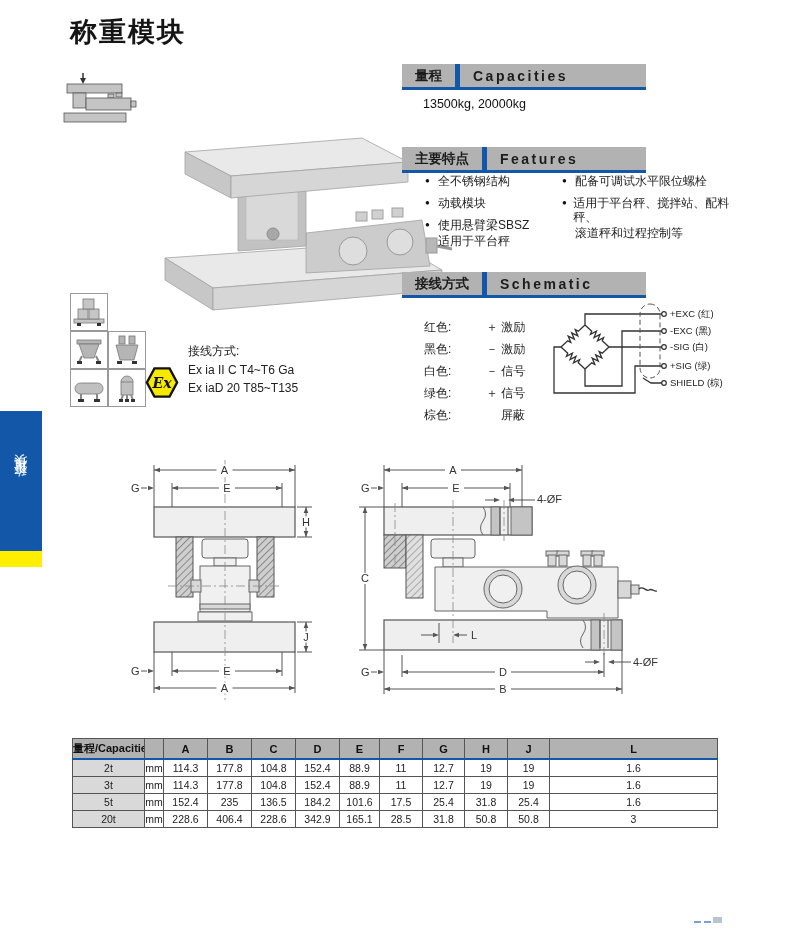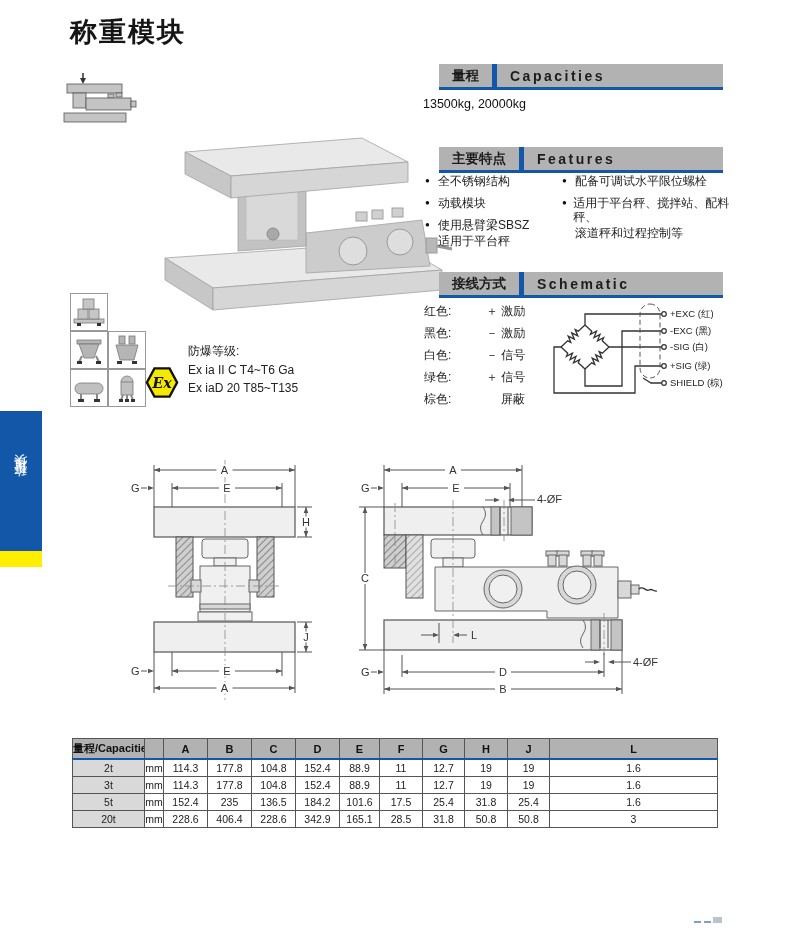--- a/index.html
+++ b/index.html
@@ -5,33 +5,33 @@
   :root{
     --blue:#1257a8; --yellow:#ffee00; --bargray:#b2b2b2; --rowgray:#d9d9d9;
   }
   html,body{margin:0;padding:0}
   body{width:790px;height:930px;position:relative;background:#fff;overflow:hidden;
        font-family:"Liberation Sans",sans-serif;color:#222}
   .abs{position:absolute}
   
   #page-title{left:70px;top:14px;font-size:27px;font-weight:700;letter-spacing:2px;color:#151515}
   
-  .section{left:439px;width:284px}
+  .section{left:402px;width:244px}
   .bar{display:flex;align-items:stretch;height:23px;background:var(--bargray)}
   .bar .zh{display:flex;align-items:center;padding:0 13px;font-size:13.5px;font-weight:700;color:#1c1c1c}
   .bar .vdiv{width:5px;background:var(--blue)}
   .bar .en{display:flex;align-items:center;padding-left:13px;font-size:14px;font-weight:700;letter-spacing:2.5px;color:#1c1c1c}
   .bar-line{height:3px;background:var(--blue)}
   #cap-lines{left:423px;top:94px;width:310px;font-size:12.5px;line-height:21px;color:#111}
   .feat{font-size:12px;line-height:14px;margin-bottom:8px;color:#222;display:flex}
   .feat .bdot{width:13px;font-size:8px;line-height:14px;color:#111}
   .feat.cont{margin-top:-6px;padding-left:13px}
   #feat-left{left:425px;top:174px;width:140px}
   #feat-right{left:562px;top:174px;width:168px}
-  #wires{left:424px;top:300px}
+  #wires{left:424px;top:316px}
   .wrow{height:22px;display:flex;align-items:center;font-size:12px;color:#222}
   .wcolor{width:62px}
   .wrow:last-child .wsig{padding-left:15px}
   
   .thumb{position:absolute;width:36px;height:36px;border:1.5px solid #999;background:#fff}
   #ex-text{left:188px;top:342px;font-size:12px;line-height:18.5px;color:#222}
   
   #side-tab{left:0;top:411px;width:42px;height:140px;background:var(--blue);display:flex}
   #side-tab span{margin:auto;writing-mode:vertical-rl;transform:rotate(180deg);
                  color:#fff;font-size:13px;letter-spacing:3px}
@@ -248,21 +248,21 @@
   <rect x="10" y="29" width="4" height="3" fill="#333"></rect>
     <rect x="16" y="29" width="4" height="3" fill="#333"></rect>
   <rect x="22" y="29" width="4" height="3" fill="#333"></rect>
 </svg>
 
 <svg class="abs" style="left:145px;top:366px" width="34" height="33" viewBox="0 0 36 34">
   <polygon points="2,17 10,2 26,2 34,17 26,32 10,32" fill="#f6e900" stroke="#111" stroke-width="2.5"></polygon>
   <text x="18" y="23" text-anchor="middle" font-size="15" font-style="italic" font-weight="bold" font-family="DejaVu Serif, serif" fill="#111">Ex</text>
 </svg>
 <div class="abs" id="ex-text">
-  <div>防爆等级:</div>
+  <div>接线方式:</div>
   <div>Ex ia II C T4~T6 Ga</div>
   <div>Ex iaD 20 T85~T135</div>
 </div>
 
 <div class="abs" id="side-tab">
   <span>称重模块</span>
 </div>
 <div class="abs" id="side-tab-yellow"></div>
 
 <svg class="abs" id="front-svg" style="left:130px;top:455px" width="235" height="250" viewBox="0 0 235 250">

